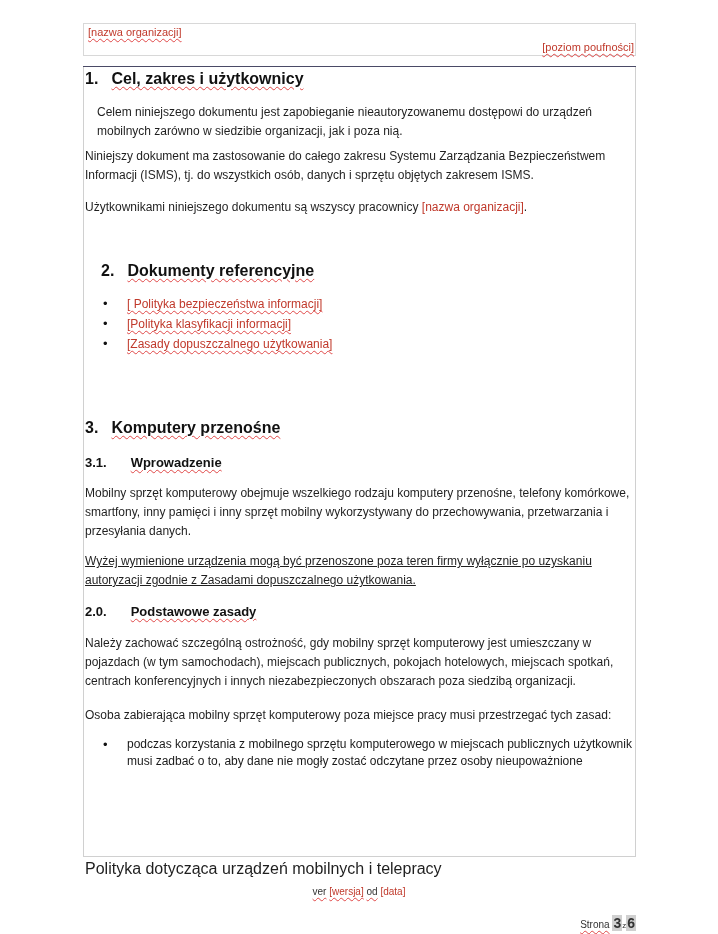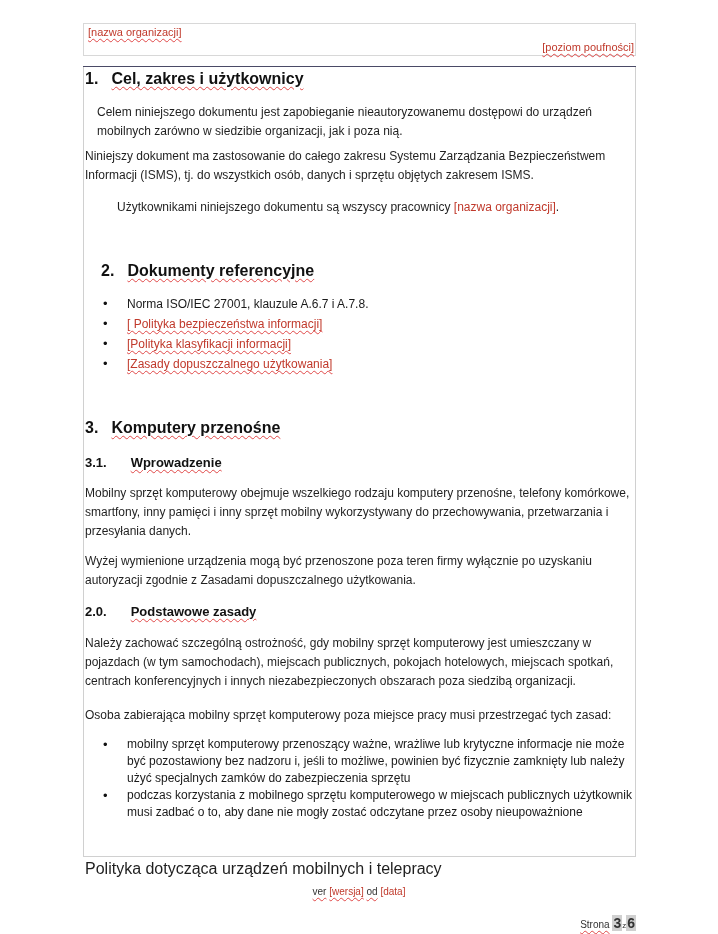--- a/index.html
+++ b/index.html
@@ -44,52 +44,50 @@
 <div class="top-rule"></div>
 
 <div class="content">
 
   <div class="h1" style="left:0; top:4px;">
     <span class="num">1.</span>
     <span class="squig">Cel, zakres i użytkownicy</span>
   </div>
   <div class="p" style="left:0; top:37px;padding-left:12px;">Celem niniejszego dokumentu jest zapobieganie nieautoryzowanemu dostępowi do urządzeń mobilnych zarówno w siedzibie organizacji, jak i poza nią.</div>
   <div class="p" style="left:0; top:81px;">Niniejszy dokument ma zastosowanie do całego zakresu Systemu Zarządzania Bezpieczeństwem Informacji (ISMS), tj. do wszystkich osób, danych i sprzętu objętych zakresem ISMS.</div>
-  <div class="p" style="left:0; top:132px;padding-left:32px;"><span>Użytkownikami niniejszego dokumentu są wszyscy pracownicy </span><span class="ph">[nazwa organizacji]</span><span>.</span></div>
+  <div class="p" style="left:0; top:132px;"><span>Użytkownikami niniejszego dokumentu są wszyscy pracownicy </span><span class="ph">[nazwa organizacji]</span><span>.</span></div>
 
   <div class="h1" style="left:16px; top:196px;">
     <span class="num">2.</span>
     <span class="squig">Dokumenty referencyjne</span>
   </div>
   <ul class="refs" style="left:0; top:228px;">
-    <li>Norma ISO/IEC 27001, klauzule A.6.7 i A.7.8.</li>
     <li class="ph squig">[ Polityka bezpieczeństwa informacji]</li>
     <li class="ph squig">[Polityka klasyfikacji informacji]</li>
     <li class="ph squig">[Zasady dopuszczalnego użytkowania]</li>
   </ul>
 
   <div class="h1" style="left:0; top:353px;">
     <span class="num">3.</span>
     <span class="squig">Komputery przenośne</span>
   </div>
   <div class="h2" style="left:0; top:389px;">
     <span class="num">3.1.</span>
     <span class="squig">Wprowadzenie</span>
   </div>
   <div class="p" style="left:0; top:418px;">Mobilny sprzęt komputerowy obejmuje wszelkiego rodzaju komputery przenośne, telefony komórkowe, smartfony, inny pamięci i inny sprzęt mobilny wykorzystywany do przechowywania, przetwarzania i przesyłania danych.</div>
-  <div class="p" style="left:0; top:486px;">Wyżej wymienione urządzenia mogą być przenoszone poza teren firmy wyłącznie po uzyskaniu autoryzacji zgodnie z Zasadami dopuszczalnego użytkowania.</div>
+  <div class="p" style="left:0; top:486px;text-decoration:underline;">Wyżej wymienione urządzenia mogą być przenoszone poza teren firmy wyłącznie po uzyskaniu autoryzacji zgodnie z Zasadami dopuszczalnego użytkowania.</div>
 
   <div class="h2" style="left:0; top:538px;">
     <span class="num">2.0.</span>
     <span class="squig">Podstawowe zasady</span>
   </div>
   <div class="p" style="left:0; top:568px;">Należy zachować szczególną ostrożność, gdy mobilny sprzęt komputerowy jest umieszczany w pojazdach (w tym samochodach), miejscach publicznych, pokojach hotelowych, miejscach spotkań, centrach konferencyjnych i innych niezabezpieczonych obszarach poza siedzibą organizacji.</div>
   <div class="p" style="left:0; top:640px;">Osoba zabierająca mobilny sprzęt komputerowy poza miejsce pracy musi przestrzegać tych zasad:</div>
   <ul class="rules" style="left:0; top:670px;">
-    <li>mobilny sprzęt komputerowy przenoszący ważne, wrażliwe lub krytyczne informacje nie może być pozostawiony bez nadzoru i, jeśli to możliwe, powinien być fizycznie zamknięty lub należy użyć specjalnych zamków do zabezpieczenia sprzętu</li>
     <li>podczas korzystania z mobilnego sprzętu komputerowego w miejscach publicznych użytkownik musi zadbać o to, aby dane nie mogły zostać odczytane przez osoby nieupoważnione</li>
   </ul>
 </div>
 
 <div class="footer-rule"></div>
 <div class="foot-title">Polityka dotycząca urządzeń mobilnych i telepracy</div>
 <div class="foot-ver">
   <span class="squig">ver</span>
   <span class="ph squig">[wersja]</span>
   <span class="squig">od</span>

